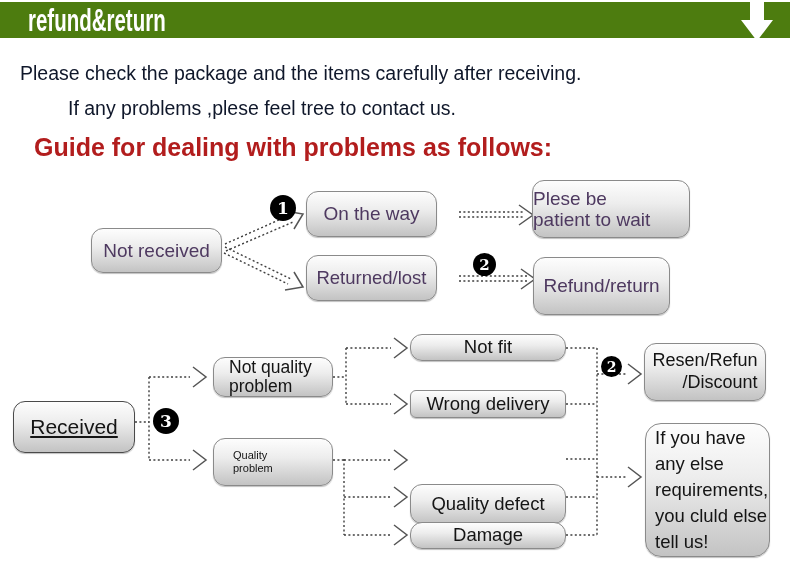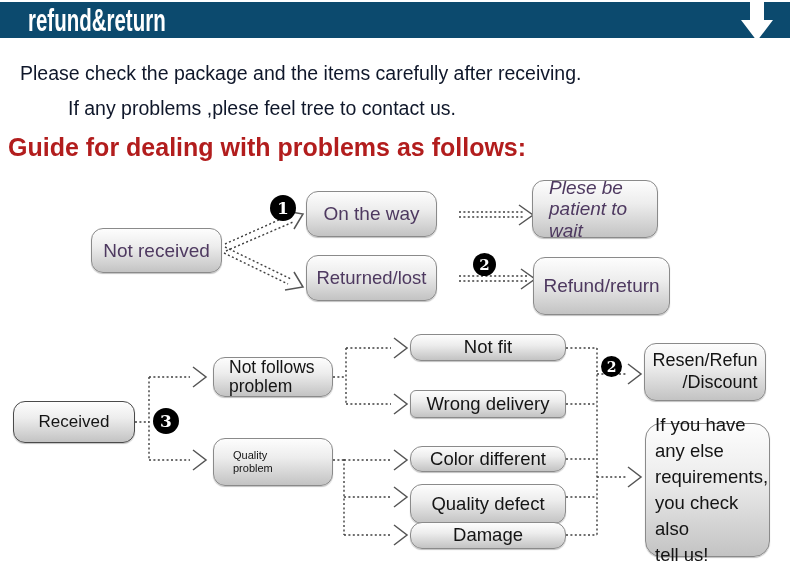--- a/index.html
+++ b/index.html
@@ -1,26 +1,26 @@
 <!DOCTYPE html>
 <html><head>
 <meta charset="utf-8">
 <style>
   html,body{margin:0;padding:0;background:#fff;}
   #stage{position:relative;width:790px;height:585px;background:#fff;overflow:hidden;
          font-family:"Liberation Sans",sans-serif;}
   
-  .banner{position:absolute;left:0;top:2px;width:790px;height:36px;background:#0c4a6e;}
+  .banner{position:absolute;left:0;top:2px;width:790px;height:36px;background:#4d7c0f;}
   .banner-title{position:absolute;left:28px;top:0;height:36px;display:flex;align-items:center;
                 color:#fff;font-size:32px;font-weight:bold;transform:scaleX(0.64);
                 transform-origin:left center;white-space:nowrap;}
   .hdr-arrow{position:absolute;left:738px;top:0;}
   
   .intro-line{position:absolute;left:20px;color:#0f172a;font-size:19.5px;white-space:nowrap;}
-  .guide-heading{position:absolute;left:8px;top:133px;color:#b21d1d;font-size:25px;
+  .guide-heading{position:absolute;left:34px;top:133px;color:#b21d1d;font-size:25px;
                  font-weight:bold;white-space:nowrap;}
   
   .node{position:absolute;box-sizing:border-box;border:1.5px solid #8a8a8a;border-radius:12px;
         background:linear-gradient(to bottom,#fdfdfd 0%,#ededed 40%,#c3c3c3 100%);
         display:flex;align-items:center;justify-content:center;text-align:right;
         white-space:pre-line;line-height:1.12;box-shadow:0 1px 1px rgba(0,0,0,0.25);}
   .c1{color:#4e3960;font-size:19px;}
   .c2{color:#141414;font-size:18.5px;}
   .leftal{justify-content:flex-start;text-align:left;}
   
@@ -98,37 +98,36 @@
     <polyline class="chev" points="628,364 641,374 628,384"></polyline>
     <path class="dot" d="M597,477 L627,477"></path>
     <polyline class="chev" points="628,467 641,477 628,487"></polyline>
   </svg>
 
   <div class="node c1" style="left:91px;top:228px;width:131px;height:45px;">Not received</div>
   <div class="badge" style="left:270px;top:195px;width:26px;height:26px;font-size:17px;">1</div>
   <div class="node c1" style="left:306px;top:191px;width:131px;height:46px;">On the way</div>
   <div class="node c1" style="left:306px;top:255px;width:131px;height:46px;font-size:18.5px;">Returned/lost</div>
   <div class="badge" style="left:473px;top:253px;width:23px;height:23px;font-size:15px;">2</div>
-  <div class="node c1 leftal" style="left:532px;top:180px;width:126px;height:58px;padding-left:16px;font-style:italic;">Plese be
+  <div class="node c1 leftal" style="left:532px;top:180px;width:158px;height:58px;padding-left:0;">Plese be
 patient to wait</div>
   <div class="node c1" style="left:533px;top:257px;width:137px;height:58px;">Refund/return</div>
 
-  <div class="node c2" style="left:13px;top:401px;width:122px;height:42px;font-size:17px;border-color:#4a4a4a;">Received</div>
+  <div class="node c2" style="left:13px;top:401px;width:122px;height:52px;font-size:21px;border-color:#4a4a4a;text-decoration:underline;">Received</div>
   <div class="badge" style="left:153px;top:408px;width:26px;height:26px;font-size:17px;">3</div>
-  <div class="node c2 leftal" style="left:213px;top:357px;width:120px;height:40px;font-size:17.5px;padding-left:15px;line-height:1.1;">Not follows
+  <div class="node c2 leftal" style="left:213px;top:357px;width:120px;height:40px;font-size:17.5px;padding-left:15px;line-height:1.1;">Not quality
 problem</div>
   <div class="node c2 leftal" style="left:213px;top:438px;width:120px;height:48px;font-size:11px;padding-left:19px;line-height:1.15;">Quality
 problem</div>
-  <div class="node c2" style="left:410px;top:334px;width:156px;height:27px;border-radius:11px;">Not fit</div>
+  <div class="node c2" style="left:410px;top:334px;width:156px;height:27px;">Not fit</div>
   <div class="node c2" style="left:410px;top:390px;width:156px;height:28px;border-radius:6px;">Wrong delivery</div>
-  <div class="node c2" style="left:410px;top:446px;width:156px;height:26px;">Color different</div>
   <div class="node c2" style="left:410px;top:484px;width:156px;height:40px;">Quality defect</div>
   <div class="node c2" style="left:410px;top:522px;width:156px;height:27px;">Damage</div>
   <div class="badge" style="left:601px;top:356px;width:21px;height:21px;font-size:14px;">2</div>
   <div class="node c2" style="left:644px;top:343px;width:122px;height:58px;font-size:18px;line-height:1.2;">Resen/Refun
 /Discount</div>
   <div class="node c2 leftal" style="left:645px;top:423px;width:125px;height:134px;font-size:18.5px;padding-left:9px;line-height:26px;border-radius:16px;">If you have
 any else
 requirements,
-you check also
+you cluld else
 tell us!</div>
 
 </div>
 
 </body></html>

